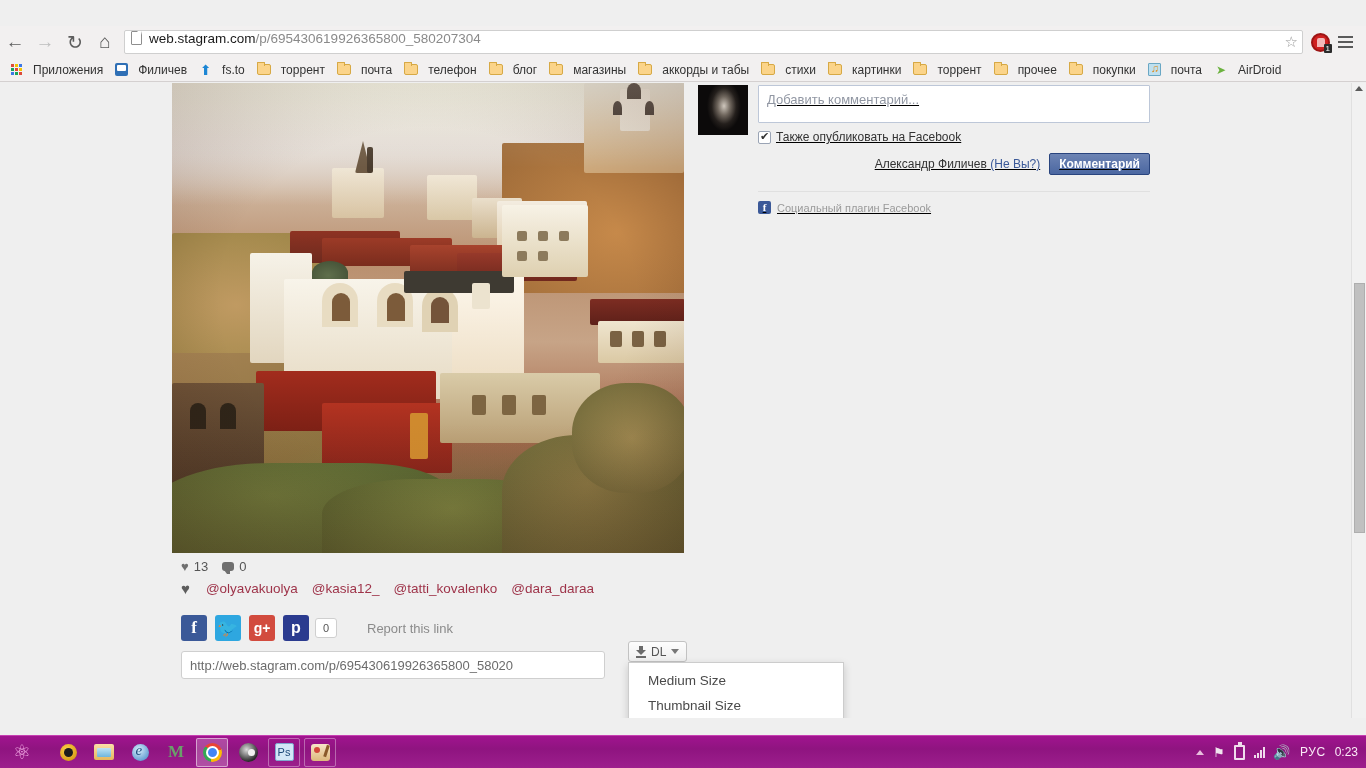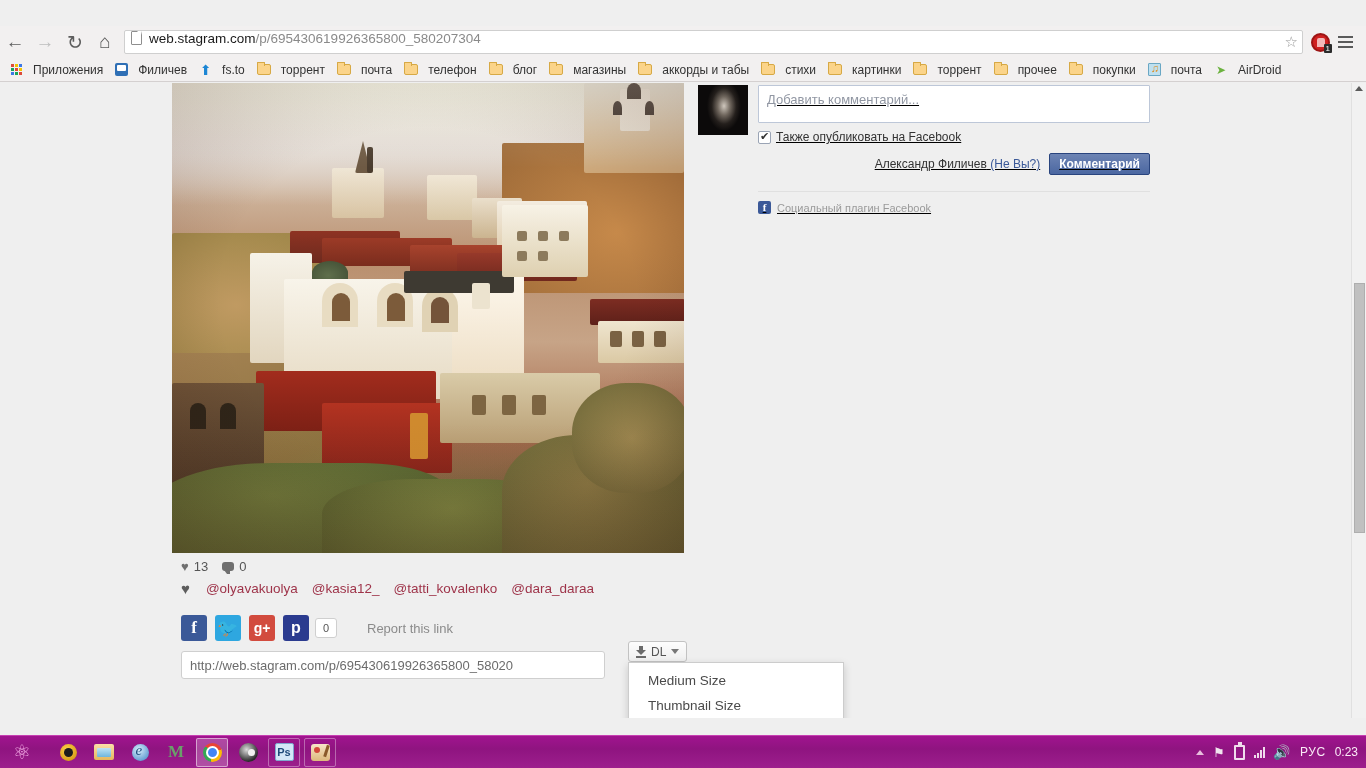--- a/index.html
+++ b/index.html
@@ -371,21 +371,21 @@
   .ic-chrome:after {
     content: ""; position: absolute; left: 5px; top: 5px; width: 9px; height: 9px;
     border-radius: 50%; background: #4285f4; border: 2px solid #fff;
     box-sizing: content-box; margin: -2px;
   }
   .ic-steam { width: 19px; height: 19px; border-radius: 50%;
               background: radial-gradient(circle at 40% 35%, #dcdcdc, #2b2b2b 70%); position: relative; }
   .ic-steam:after { content: ""; position: absolute; left: 9px; top: 6px; width: 7px; height: 7px;
                     border-radius: 50%; background: #f2f2f2; }
   .ic-ps { width: 19px; height: 18px; background: #d3e7f7; border: 1px solid #7fa9cf; border-radius: 2px;
-           color: #1f4b7a; font-size: 11px; font-weight: bold; display: flex; align-items: center; justify-content: center; }
+           color: #1f4b7a; font-size: 11px; font-weight: normal; display: flex; align-items: center; justify-content: center; }
   .ic-paint { width: 19px; height: 17px; background: linear-gradient(#f7e6c7, #ddb87c); border-radius: 3px; position: relative; }
   .ic-paint:after { content: ""; position: absolute; left: 3px; top: 3px; width: 6px; height: 6px;
                     border-radius: 50%; background: #d2483a; }
   .ic-paint:before { content: ""; position: absolute; right: 2px; top: 1px; width: 3px; height: 12px;
                      background: #8a5a2a; transform: rotate(18deg); }
 
   .tray { margin-left: auto; display: flex; align-items: center; gap: 9px; padding-right: 8px;
           color: #f4d8ef; font-size: 12px; }
   .tray-caret { width: 0; height: 0; border-left: 4px solid transparent; border-right: 4px solid transparent;
                 border-bottom: 5px solid #e8bedd; }

